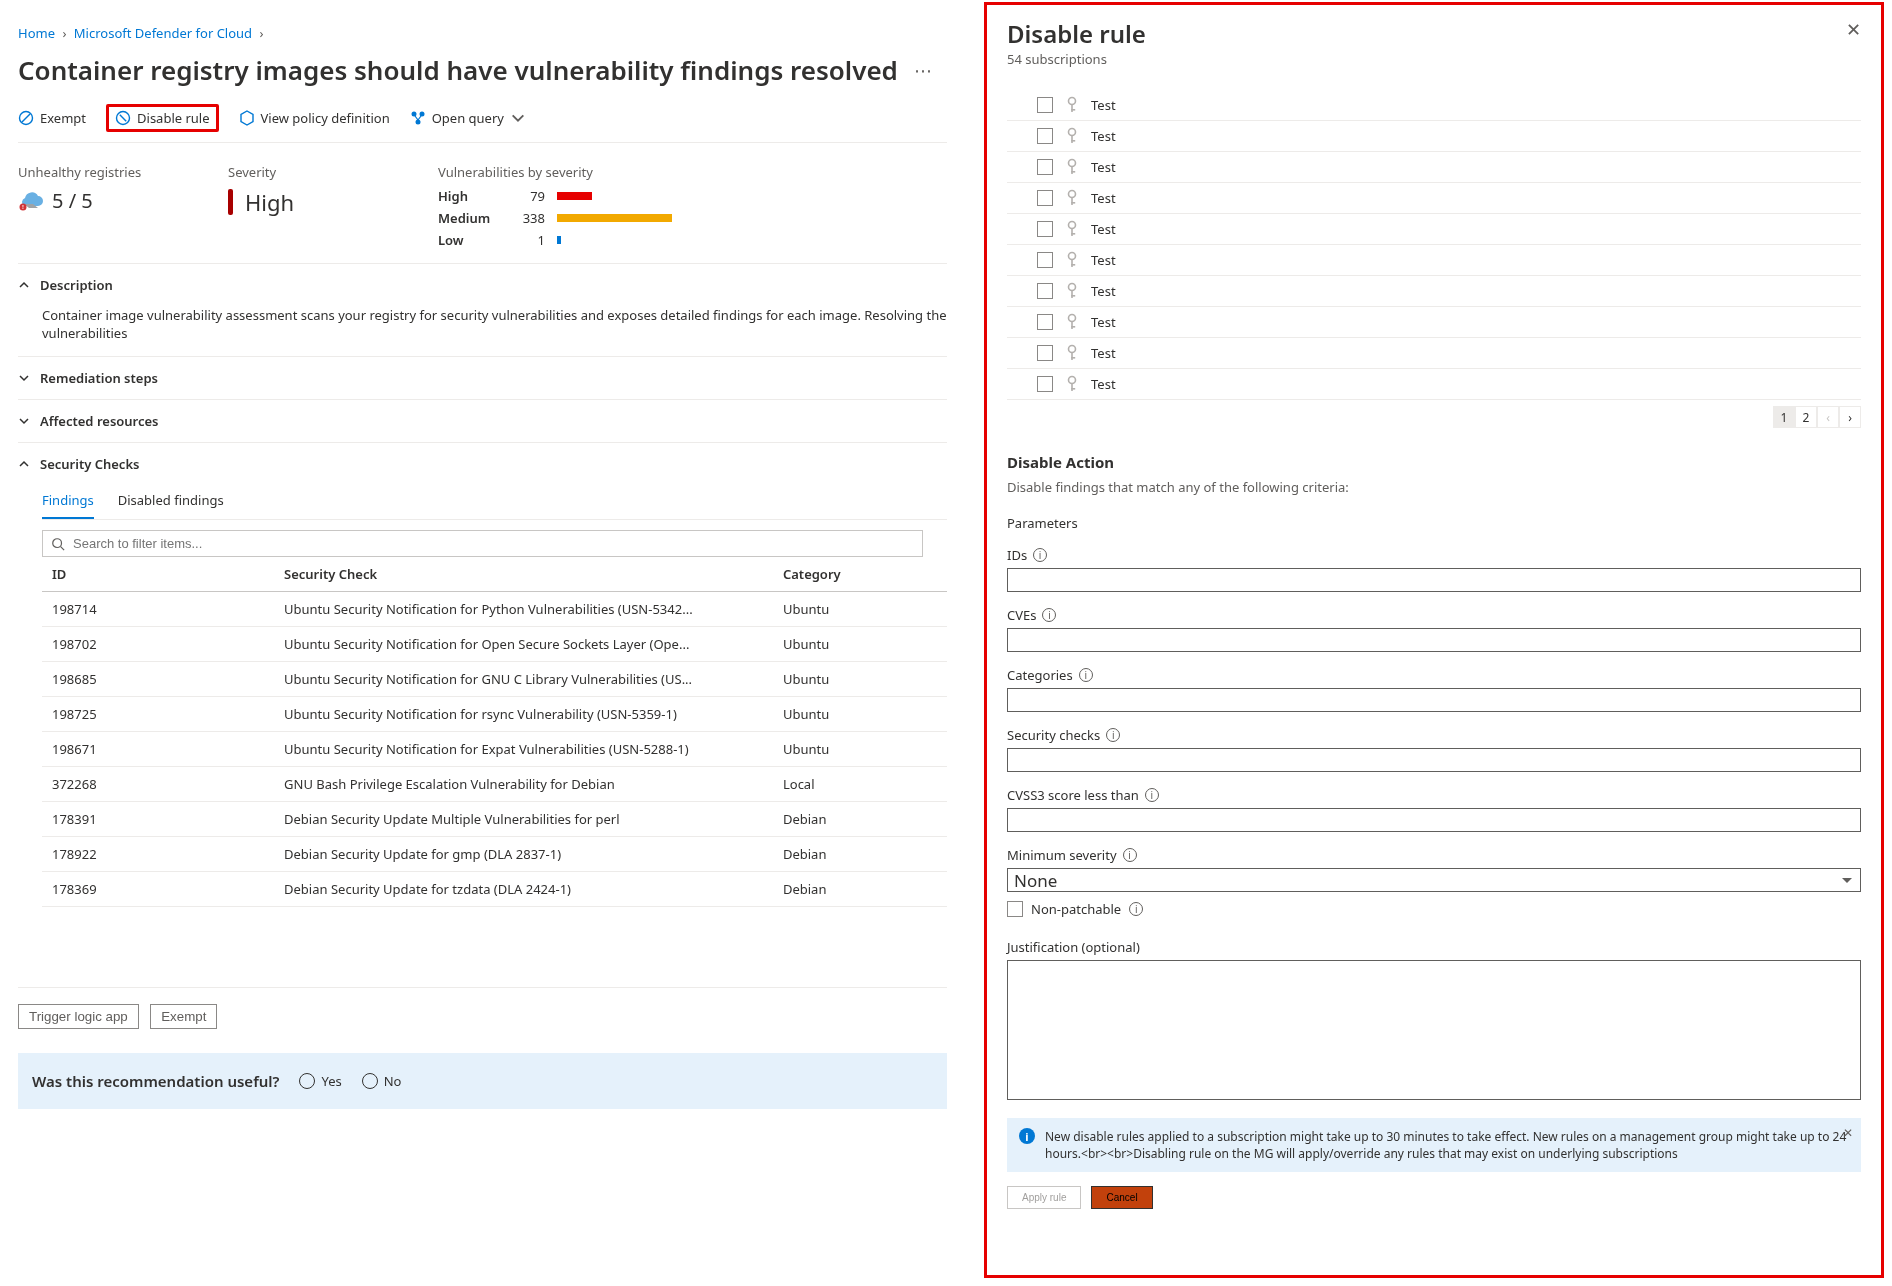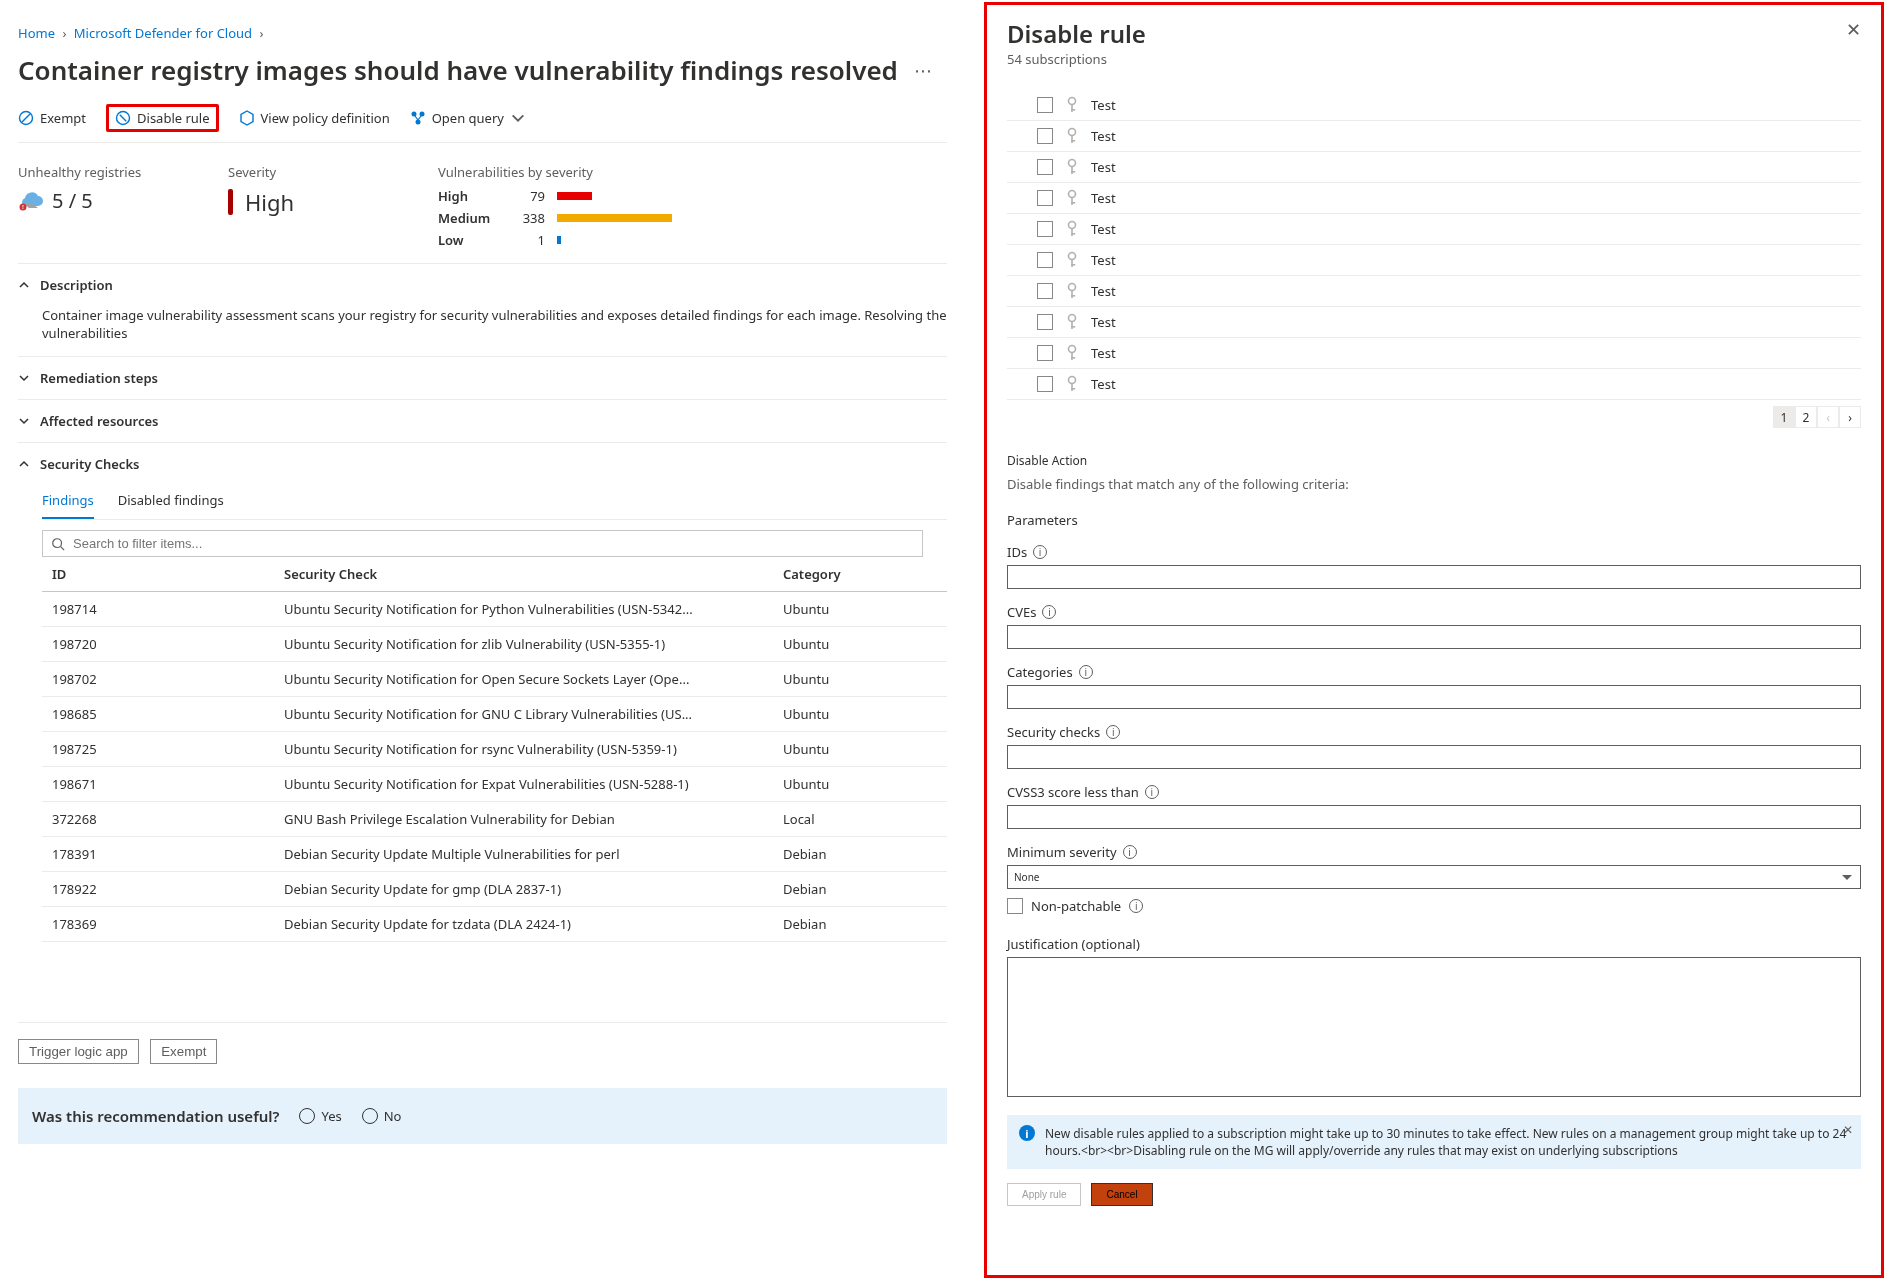--- a/index.html
+++ b/index.html
@@ -94,25 +94,25 @@
   .key-icon { width:14px; height:18px; display:inline-flex; align-items:center; justify-content:center;}
   .key-icon svg { fill:#b3b0ad; }
   .sub-name { color:#323130; }
   .pager { display:flex; justify-content:flex-end; align-items:center; gap:0; margin-top:6px;}
   .pg { width:22px; height:22px; display:inline-flex; align-items:center; justify-content:center; border:1px solid #edebe9; cursor:pointer; font-size:12px;}
   .pg.active { background:#edebe9;}
   .pg.nav { }
   .pg.disabled { color:#c8c6c4; cursor:default;}
 
   .panel-section { margin-top:24px; }
-  .panel-section h3 { font-size:12px; font-weight:400; margin:0 0 6px 0;}
+  .panel-section h3 { font-size:15px; font-weight:700; margin:0 0 6px 0;}
   .panel-section p { margin:0; color:#605e5c; font-size:13px;}
   .param-label { margin-top:14px; font-size:13px; color:#323130; display:flex; align-items:center; gap:6px;}
   .param-input { width:100%; border:1px solid #605e5c; height:24px; padding:2px 6px; font-size:13px; margin-top:4px;}
-  .param-select { width:100%; border:1px solid #605e5c; height:24px; font-size:10px; margin-top:4px; padding:2px 22px 2px 6px; position:relative; display:flex; align-items:center;}
+  .param-select { width:100%; border:1px solid #605e5c; height:24px; font-size:17px; margin-top:4px; padding:2px 22px 2px 6px; position:relative; display:flex; align-items:center;}
   .param-select::after { content:""; position:absolute; right:8px; top:9px; width:0;height:0;border-left:5px solid transparent;border-right:5px solid transparent;border-top:5px solid #605e5c;}
   .justify-area { width:100%; height:140px; border:1px solid #605e5c; margin-top:4px; resize:none; font-family:inherit; padding:6px;}
   .info-box { background:#e5f1fb; padding:10px 12px; margin-top:14px; display:flex; gap:10px; position:relative; font-size:12px; color:#323130;}
   .info-box .info-i { width:16px;height:16px;border-radius:50%;background:#0078d4;color:#fff;display:inline-flex;align-items:center;justify-content:center;font-size:11px;font-weight:bold;flex-shrink:0;}
   .info-box .close-x { position:absolute; right:8px; top:6px; cursor:pointer; color:#605e5c;}
   .panel-footer { margin-top:14px; display:flex; gap:10px;}
   .panel-footer .btn { padding:5px 14px; font-size:10px; cursor:pointer;}
   .panel-footer .btn.apply { border:1px solid #c8c6c4; color:#a19f9d; background:#fff; cursor:default;}
   .panel-footer .btn.cancel { border:1px solid #323130; background:#c2410c;}
   .chk-inline { display:flex; align-items:center; gap:8px; margin-top:8px;}
@@ -270,25 +270,20 @@
           <th class="col-cat">Category</th>
         </tr>
       </thead>
       <tbody id="findings-body">
           <tr>
             <td class="col-id">198714</td>
             <td class="col-check">Ubuntu Security Notification for Python Vulnerabilities (USN-5342...</td>
             <td class="col-cat">Ubuntu</td>
           </tr>
           <tr>
-            <td class="col-id">198720</td>
-            <td class="col-check">Ubuntu Security Notification for zlib Vulnerability (USN-5355-1)</td>
-            <td class="col-cat">Ubuntu</td>
-          </tr>
-          <tr>
             <td class="col-id">198702</td>
             <td class="col-check">Ubuntu Security Notification for Open Secure Sockets Layer (Ope...</td>
             <td class="col-cat">Ubuntu</td>
           </tr>
           <tr>
             <td class="col-id">198685</td>
             <td class="col-check">Ubuntu Security Notification for GNU C Library Vulnerabilities (US...</td>
             <td class="col-cat">Ubuntu</td>
           </tr>
           <tr>

